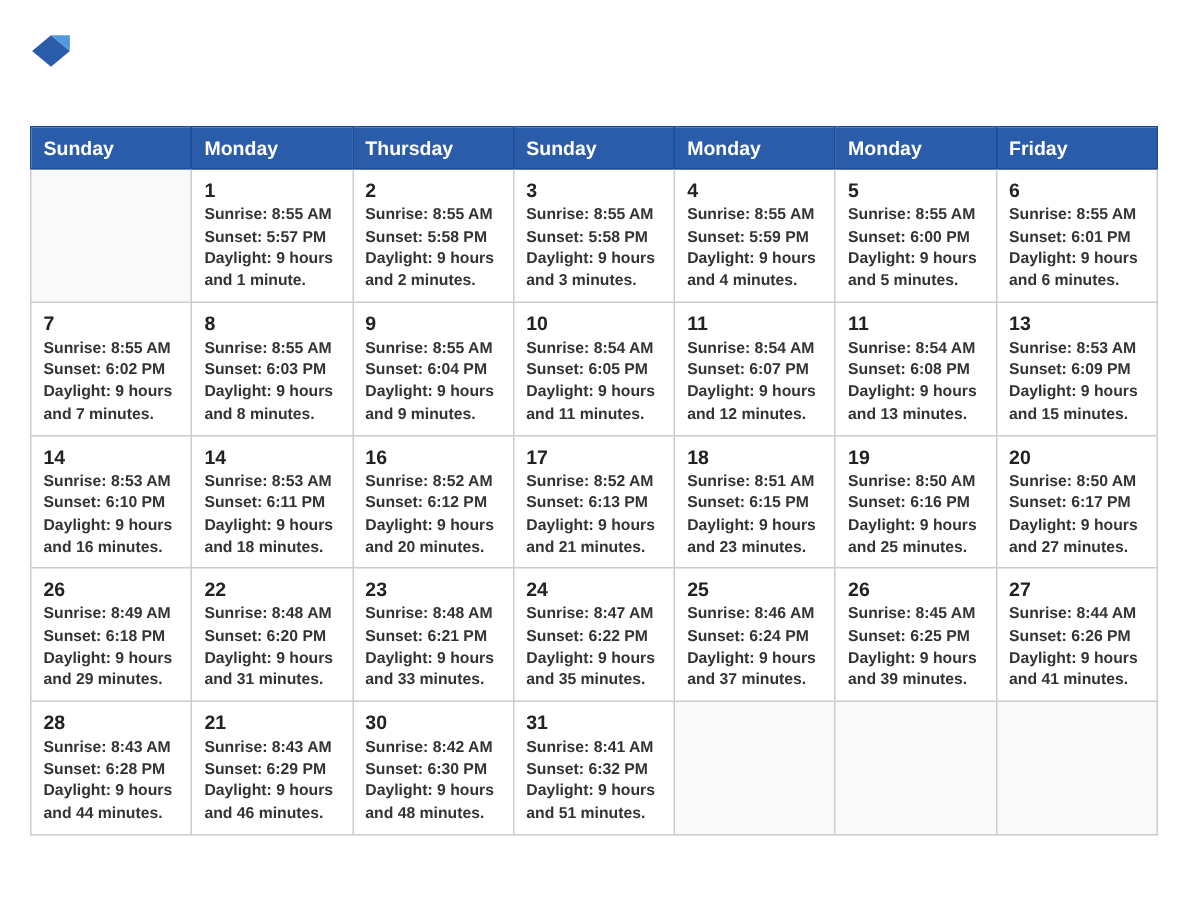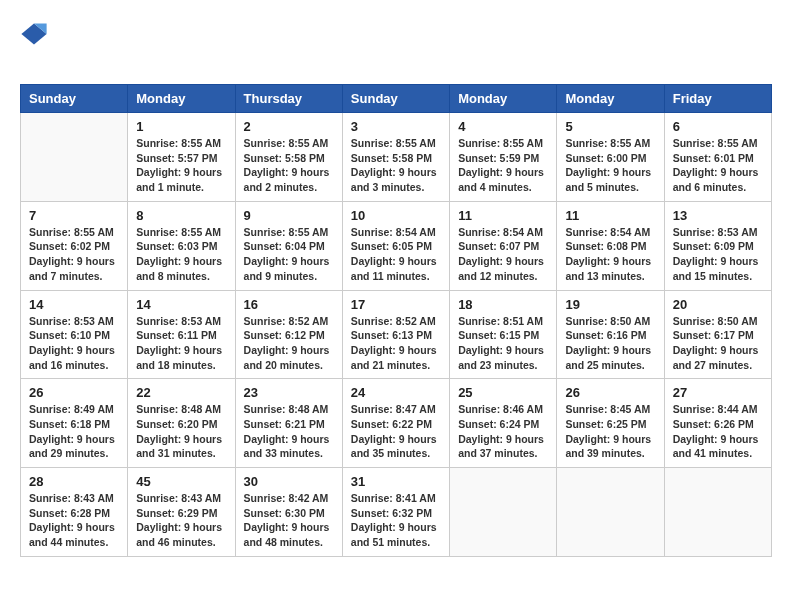--- a/index.html
+++ b/index.html
@@ -235,21 +235,21 @@
           <span class="day-number">27</span>
           <div class="day-info">Sunrise: 8:44 AM<br>Sunset: 6:26 PM<br>Daylight: 9 hours and 41 minutes.</div>
         </td>
       </tr>
       <tr>
         <td>
           <span class="day-number">28</span>
           <div class="day-info">Sunrise: 8:43 AM<br>Sunset: 6:28 PM<br>Daylight: 9 hours and 44 minutes.</div>
         </td>
         <td>
-          <span class="day-number">45</span>
+          <span class="day-number">21</span>
           <div class="day-info">Sunrise: 8:43 AM<br>Sunset: 6:29 PM<br>Daylight: 9 hours and 46 minutes.</div>
         </td>
         <td>
           <span class="day-number">30</span>
           <div class="day-info">Sunrise: 8:42 AM<br>Sunset: 6:30 PM<br>Daylight: 9 hours and 48 minutes.</div>
         </td>
         <td>
           <span class="day-number">31</span>
           <div class="day-info">Sunrise: 8:41 AM<br>Sunset: 6:32 PM<br>Daylight: 9 hours and 51 minutes.</div>
         </td>

